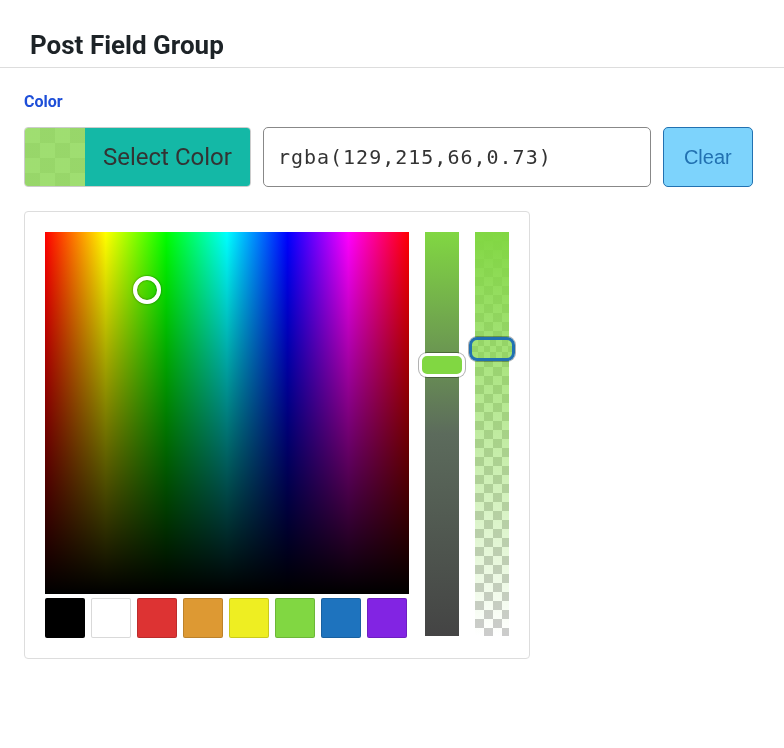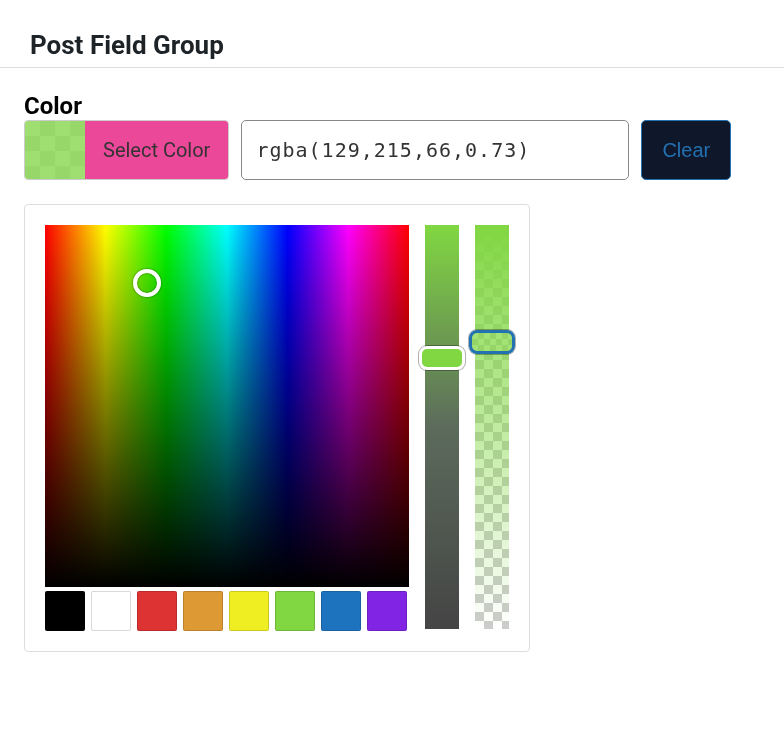--- a/index.html
+++ b/index.html
@@ -18,23 +18,24 @@
     }
     .header-title {
       font-size: 26px;
       font-weight: 700;
       color: #1d2327;
     }
     .content {
       padding: 24px;
     }
     .field-label {
-      font-size: 24px;
+      font-size: 16px;
       font-weight: 700;
-      color: #000000;
+      color: #1d4ed8;
+      margin-bottom: 16px;
     }
     .controls-row {
       display: flex;
       gap: 12px;
       align-items: center;
       margin-bottom: 24px;
     }
     .select-color-wrap {
       display: flex;
       align-items: stretch;
@@ -50,42 +51,42 @@
         linear-gradient(45deg, #d5d5d5 25%, transparent 25%, transparent 75%, #d5d5d5 75%),
         linear-gradient(45deg, #d5d5d5 25%, transparent 25%, transparent 75%, #d5d5d5 75%);
       background-color: #f0f0f0;
       background-size: 100% 100%, 30px 30px, 30px 30px;
       background-position: 0 0, 0 0, 15px 15px;
     }
     .select-color-label {
       display: flex;
       align-items: center;
       padding: 0 18px;
-      font-size: 20px;
+      font-size: 24px;
       color: #333;
-      background: #ec4899;
+      background: #14b8a6;
       cursor: pointer;
     }
     .color-input {
       height: 60px;
       width: 388px;
       border: 1px solid #888;
       border-radius: 5px;
       padding: 16px 14px;
       font-family: ui-monospace, SFMono-Regular, Menlo, monospace;
       font-size: 20px;
       color: #333;
       letter-spacing: 1px;
     }
     .clear-btn {
       height: 60px;
       padding: 0 20px;
       border: 1px solid #2271b1;
       border-radius: 5px;
-      background: #0f172a;
+      background: #7dd3fc;
       color: #2271b1;
       font-size: 20px;
       cursor: pointer;
     }
     .picker-panel {
       border: 1px solid #ddd;
       border-radius: 4px;
       padding: 20px;
       display: inline-flex;
       gap: 16px;

